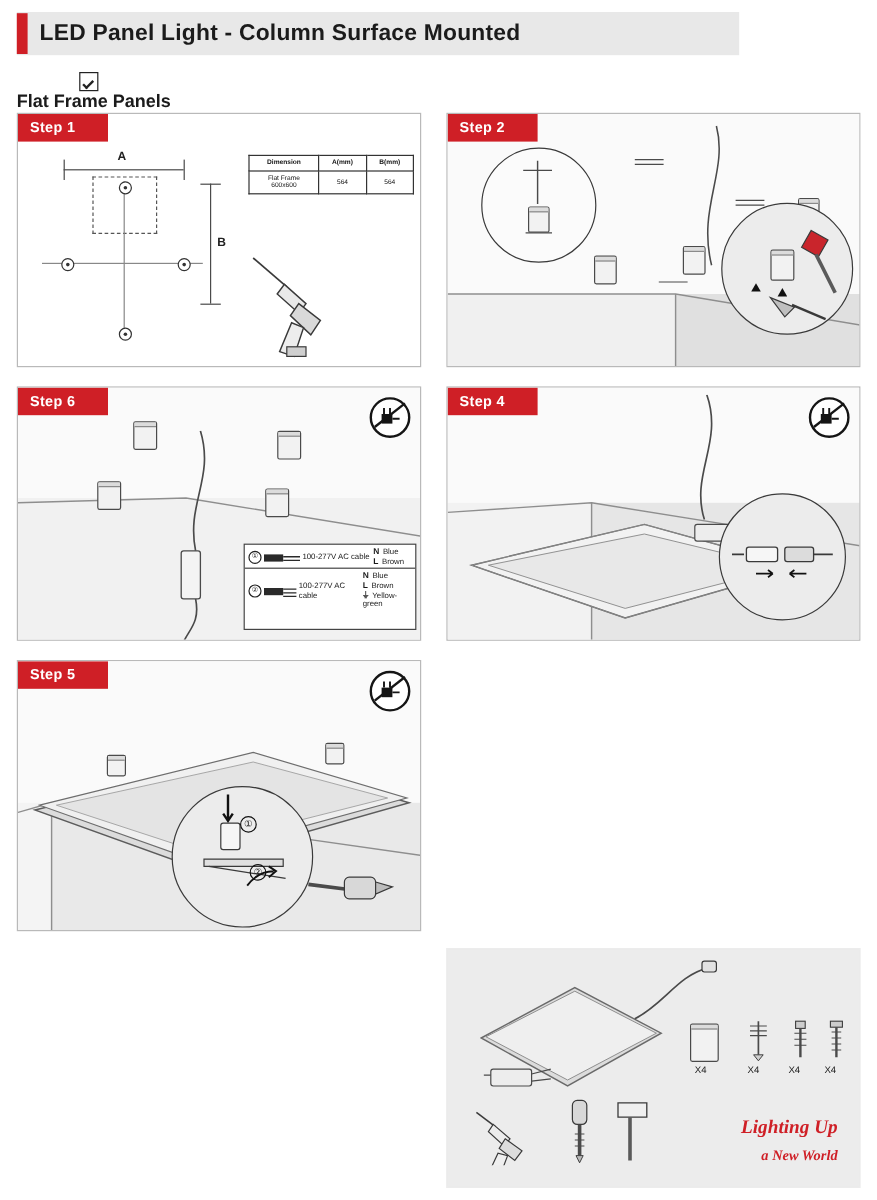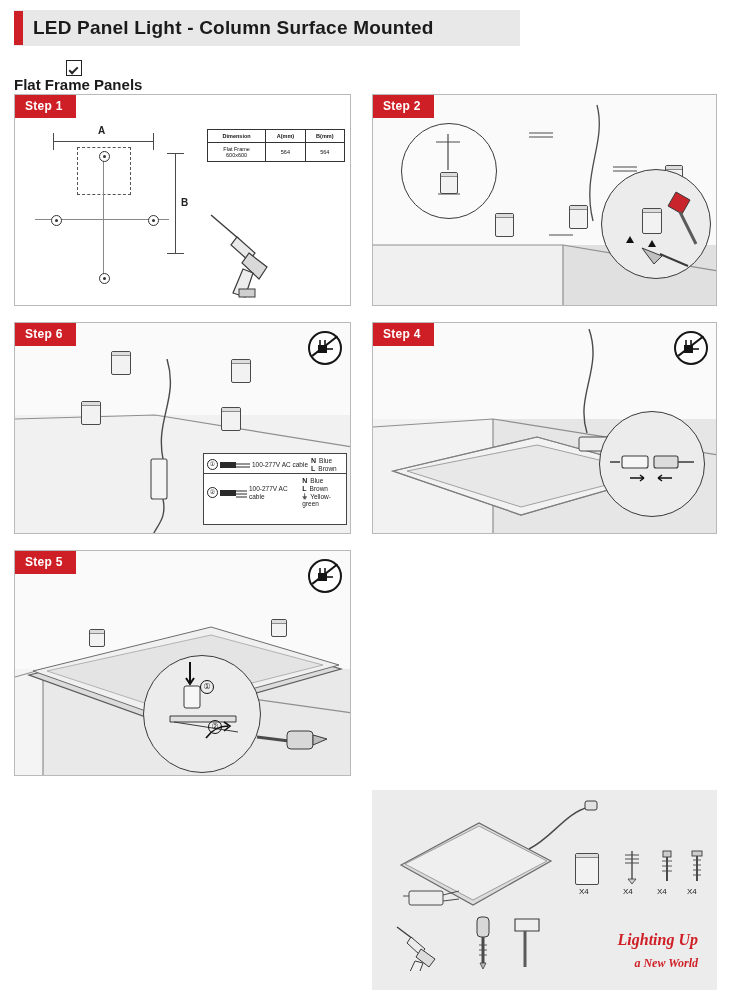--- a/index.html
+++ b/index.html
@@ -8,21 +8,21 @@
     background:#ffffff;
     font-family:"Liberation Sans", sans-serif;
     color:#1a1a1a;
     position:relative;
     overflow:hidden;
   }
   .page{position:relative;width:731px;height:1000px;}
 
   
   .title-bar{
-    position:absolute;left:14px;top:10px;width:506px;height:36px;
+    position:absolute;left:14px;top:10px;width:602px;height:36px;
     background:#e8e8e8;
     display:flex;align-items:center;
   }
   .title-bar .bullet{
     width:9px;height:34px;background:#cf1f26;margin-right:10px;flex:0 0 auto;
   }
   .title-bar .txt{
     font-size:19px;font-weight:bold;letter-spacing:.2px;color:#1b1b1b;
   }
   .subtitle{
@@ -44,21 +44,21 @@
     position:absolute;
     border:1px solid #b9b9b9;
     background:#ffffff;
     box-sizing:border-box;
     overflow:hidden;
   }
   .step-tag{
     position:absolute;left:0;top:0;
     background:#cf1f26;color:#fff;
     font-size:12px;font-weight:bold;
-    padding:4px 13px 5px 10px;
+    padding:4px 27px 5px 10px;
     letter-spacing:.3px;
     z-index:6;
   }
   .ceil{position:absolute;background:#ececec;}
   .wallA{position:absolute;background:#f4f4f4;}
   .wallB{position:absolute;background:#e2e2e2;}
 
   
   .badge{
     position:absolute;width:30px;height:30px;border-radius:50%;

